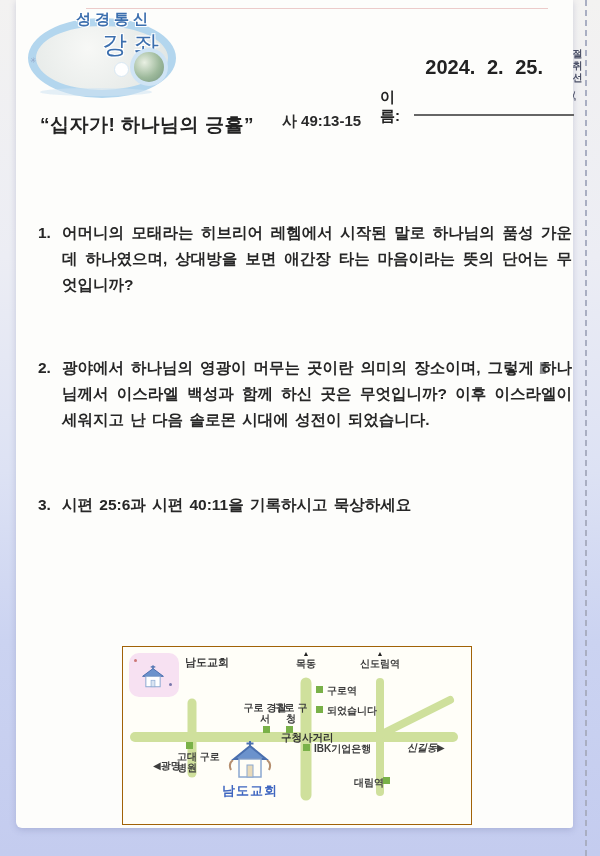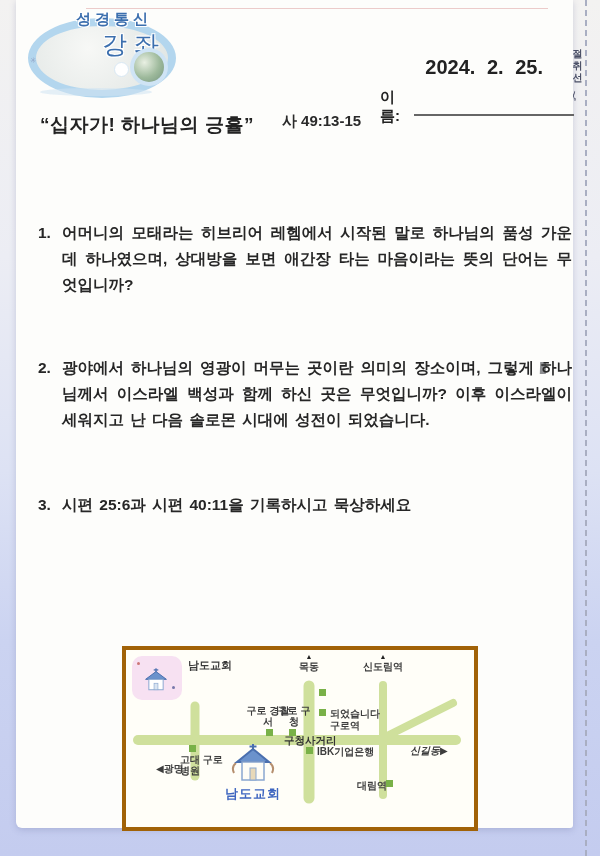--- a/index.html
+++ b/index.html
@@ -59,21 +59,21 @@
   
   .question{position:absolute;left:22px;width:534px;display:flex;}
   .q1{top:220px;} .q2{top:355px;} .q3{top:492px;}
   .q-num{flex:0 0 24px;font-size:15.5px;font-weight:600;color:#262626;line-height:26px;}
   .q-text{flex:1;font-size:15.5px;font-weight:600;color:#262626;line-height:26px;
     text-align:justify;word-spacing:2px;}
   .q3 .q-text{text-align:left;}
   
   .map{
     position:absolute;left:106px;top:646px;width:348px;height:177px;
-    background:#fffef8;border:4px solid #a16207;
+    background:#fffef8;border:1px solid #a16207;
   }
   .map svg.roads{position:absolute;left:0;top:0;}
   .m-label{position:absolute;font-size:10px;color:#3d3d3d;font-weight:600;white-space:nowrap;}
   .m-center{text-align:center;white-space:normal;line-height:11px;}
   .m-marker{position:absolute;width:7px;height:7px;background:#79b148;}
   .m-arrowcol{position:absolute;text-align:center;line-height:9px;}
   .m-arrowcol .tri{font-size:7px;color:#222;display:block;}
   .m-arrowcol .lbl{font-size:10px;color:#3d3d3d;font-weight:600;display:block;margin-top:1px;}
   .m-intersection{position:absolute;left:158px;top:84px;font-size:10.5px;font-weight:bold;color:#333;}
   .m-church-label{position:absolute;left:98px;top:135px;width:58px;text-align:center;
@@ -160,21 +160,21 @@
       <div class="m-arrowcol" style="left:167px;top:2px;width:32px;">
         <span class="tri">▲</span>
         <span class="lbl">목동</span>
       </div>
       <div class="m-arrowcol" style="left:235px;top:2px;width:44px;">
         <span class="tri">▲</span>
         <span class="lbl">신도림역</span>
       </div>
 
       <div class="m-marker" style="left:193px;top:39px;"></div>
-      <div class="m-label" style="left:204px;top:37px;margin-top:32px;">구로역</div>
+      <div class="m-label" style="left:204px;top:37px;">구로역</div>
 
       <div class="m-marker" style="left:193px;top:59px;"></div>
       <div class="m-label" style="left:204px;top:57px;">되었습니다</div>
 
       <div class="m-label m-center" style="left:120px;top:55px;width:44px;">구로 경찰서</div>
       <div class="m-marker" style="left:140px;top:79px;"></div>
 
       <div class="m-label m-center" style="left:150px;top:55px;width:36px;">구로 구청</div>
       <div class="m-marker" style="left:163px;top:79px;"></div>
 

